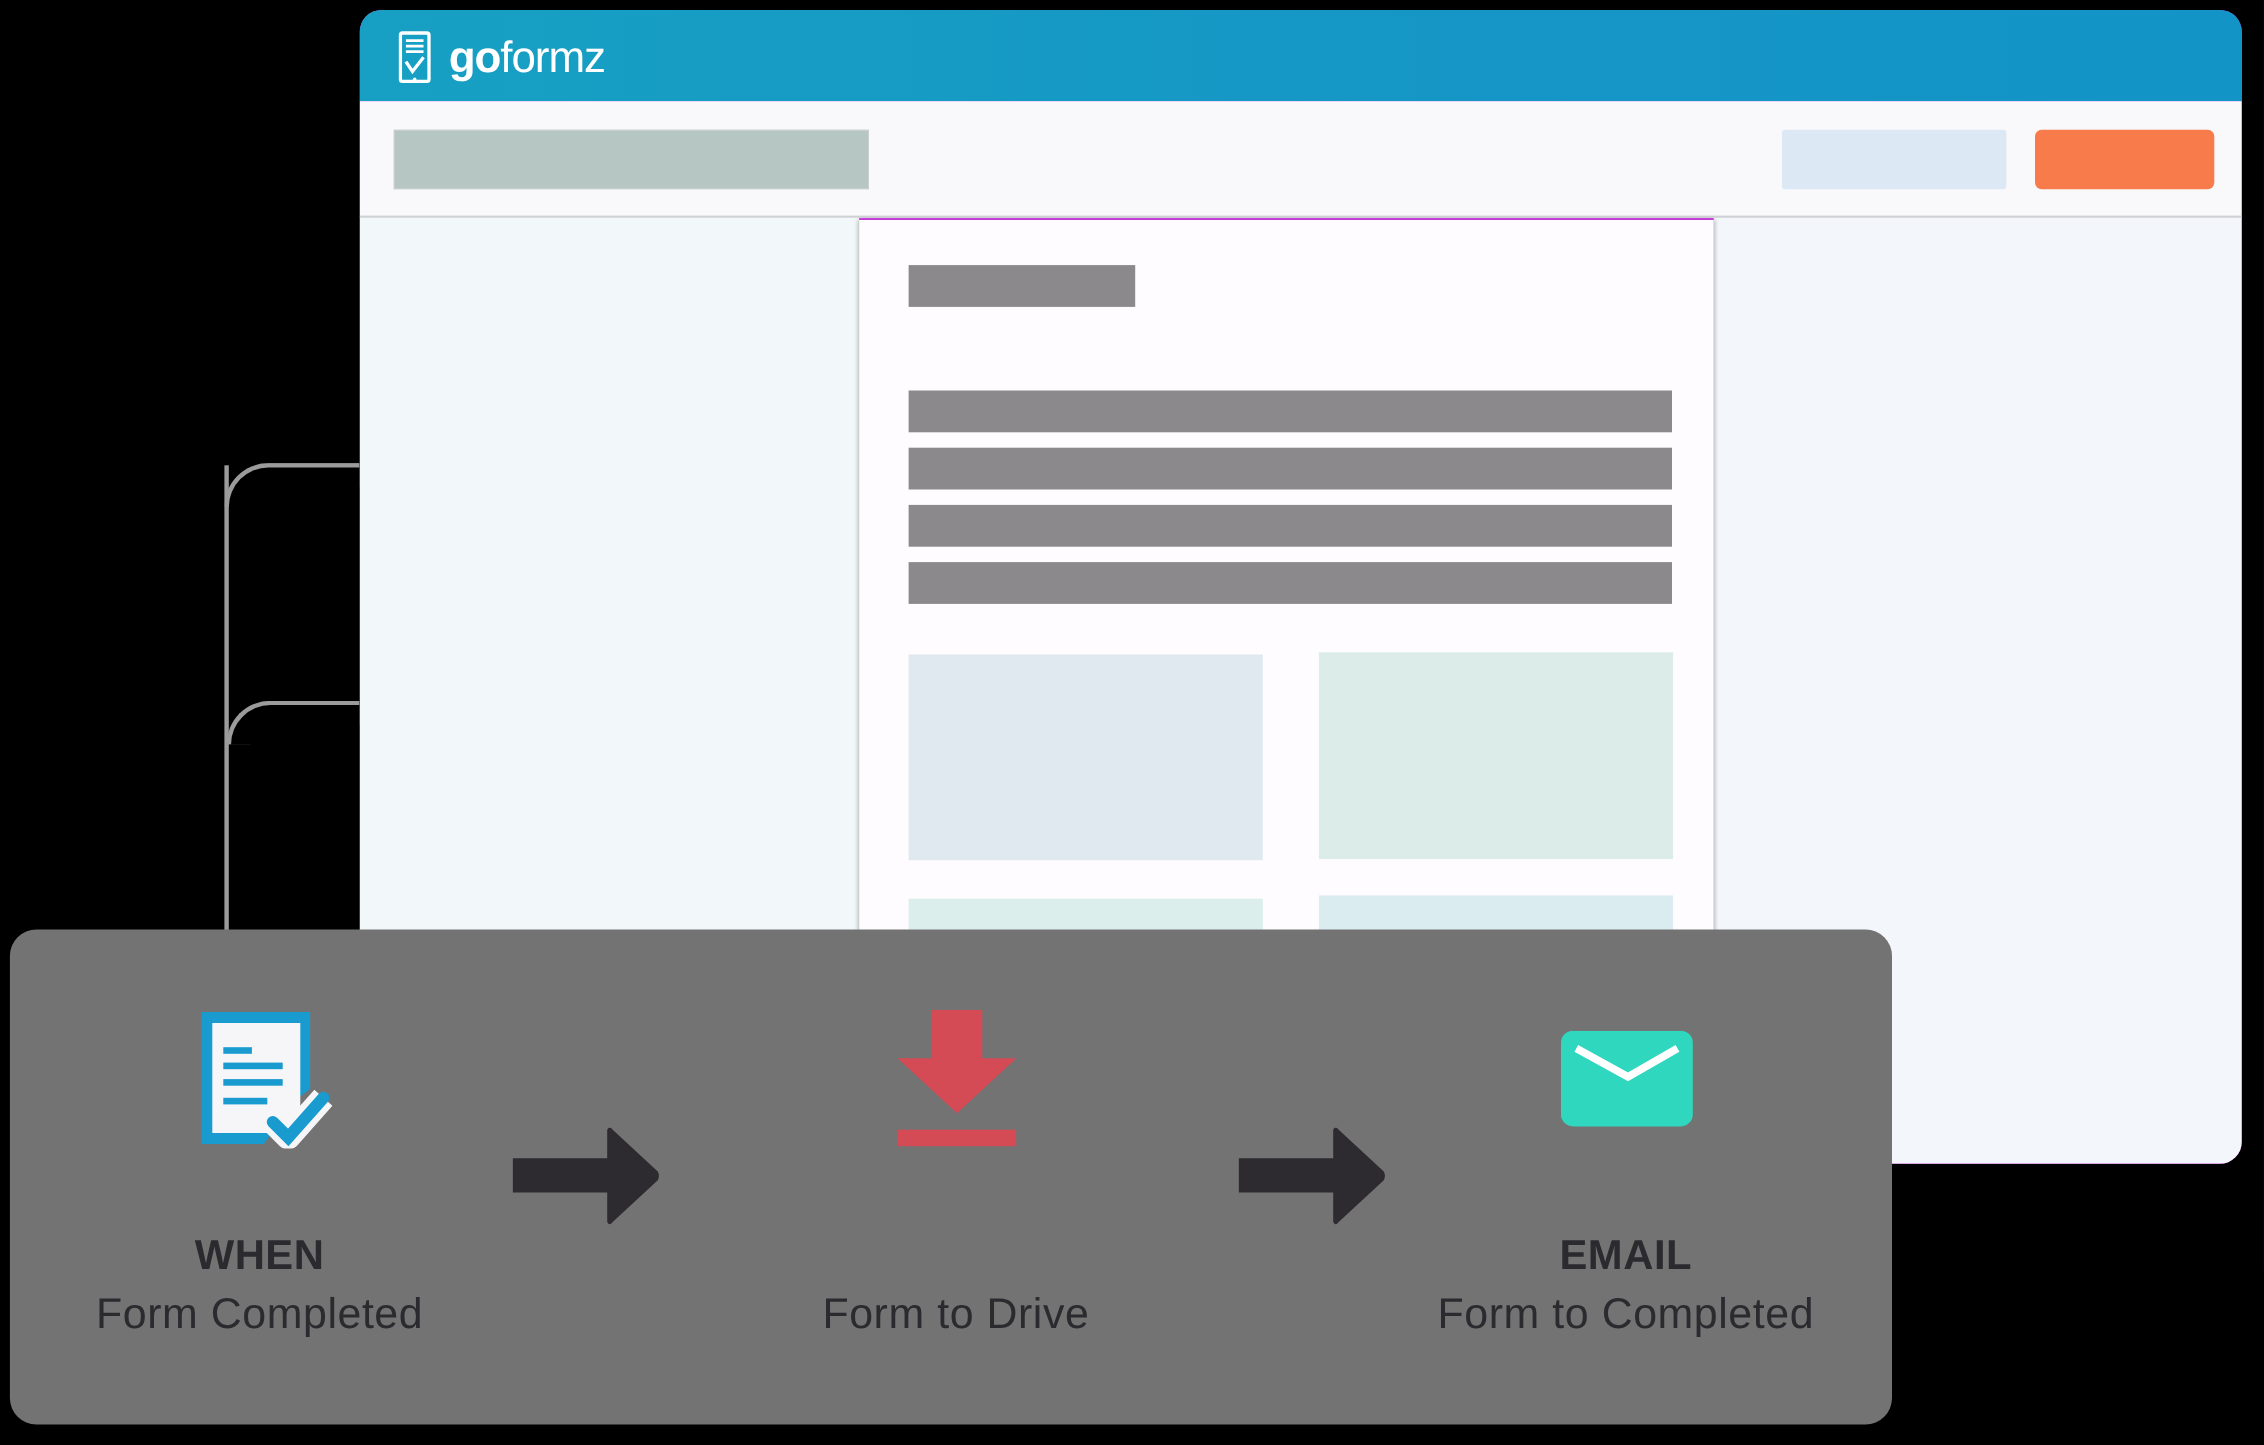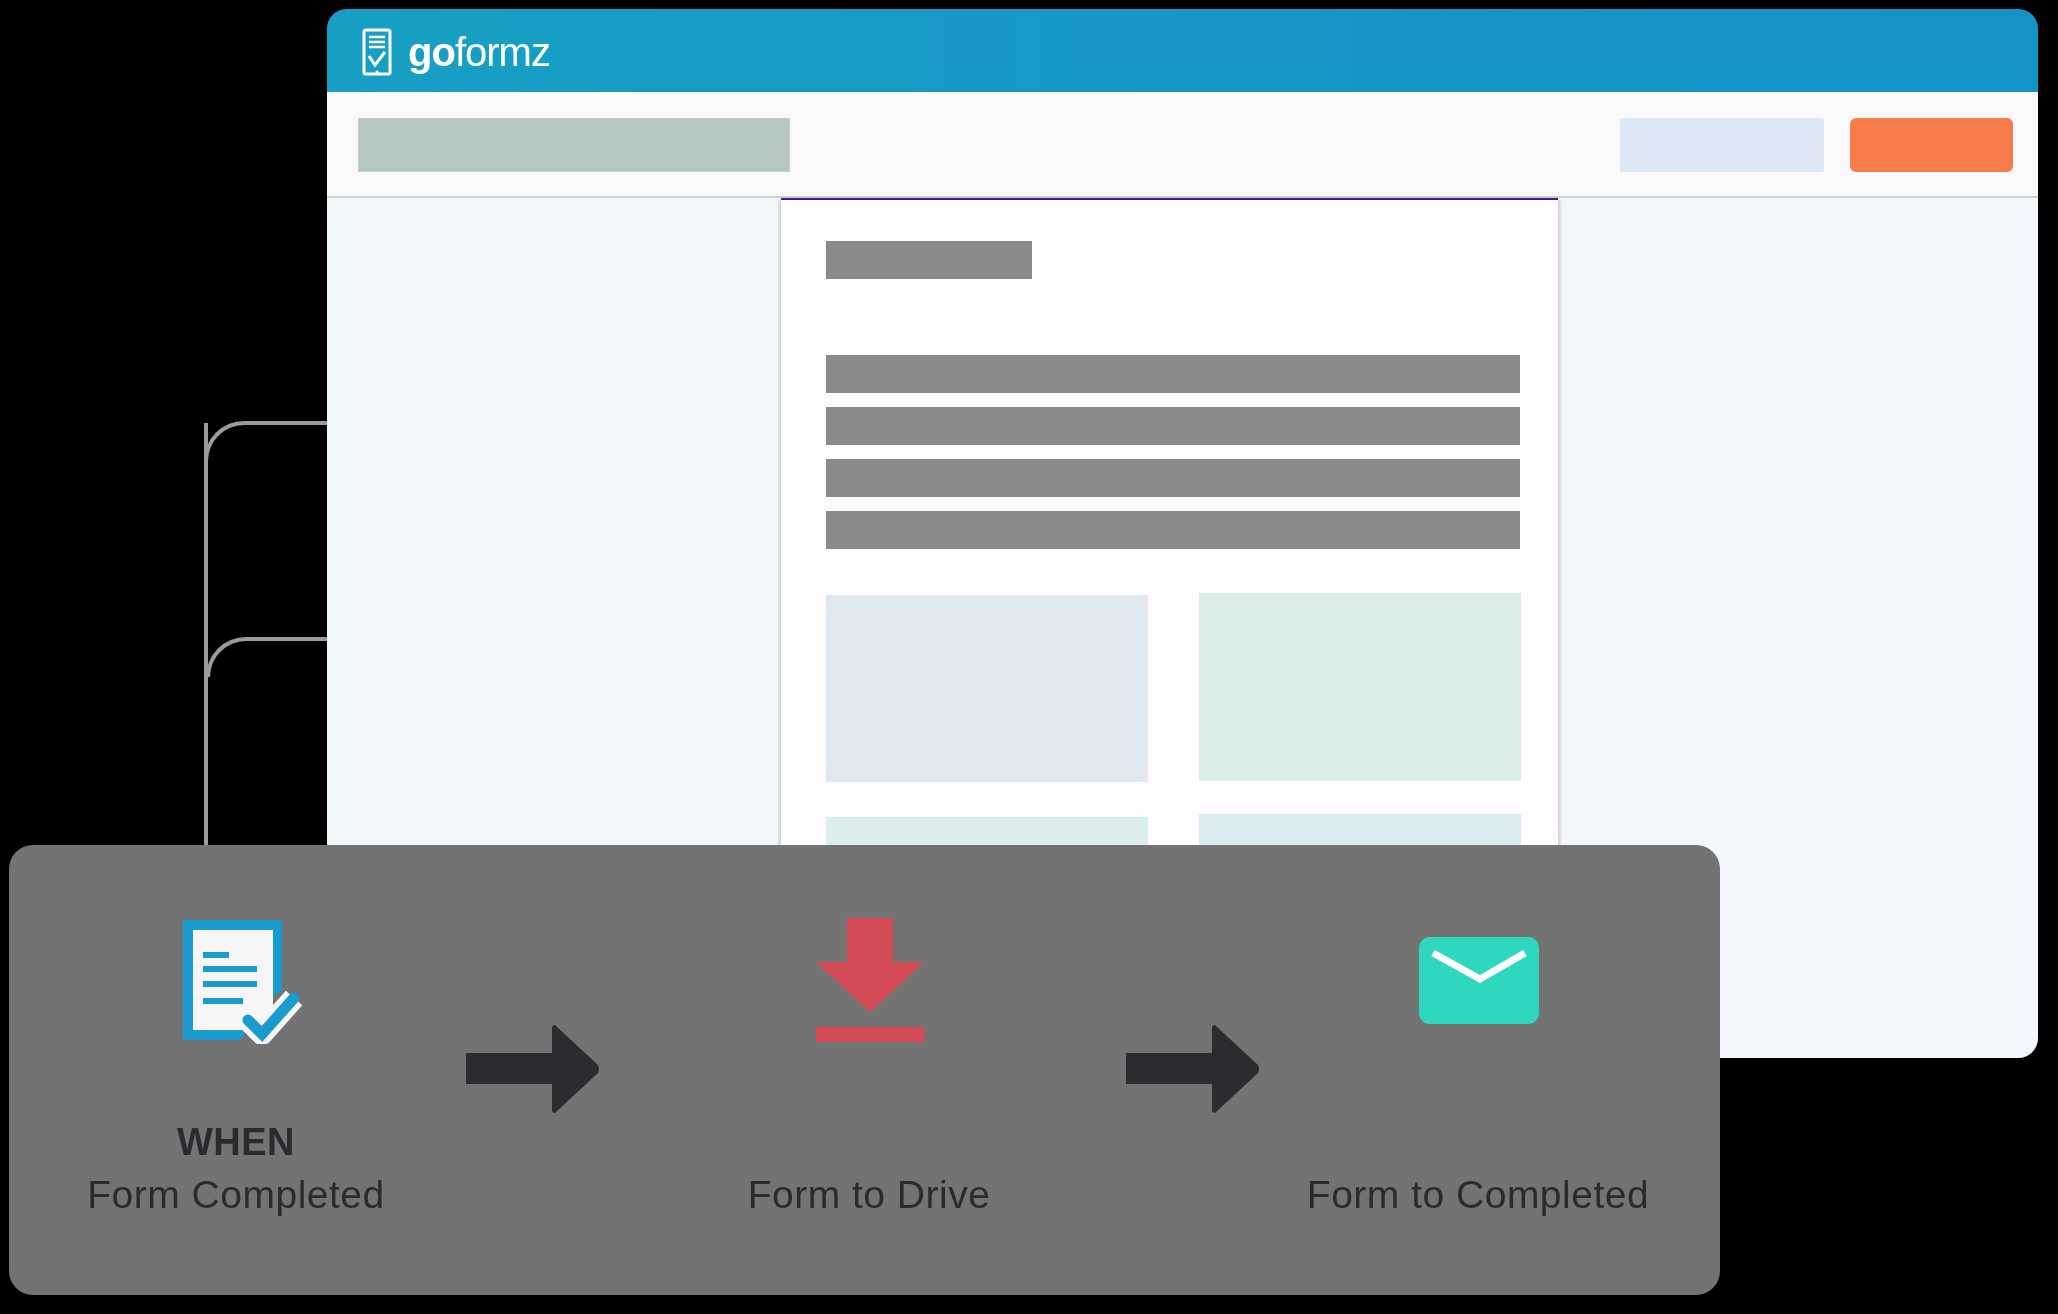--- a/index.html
+++ b/index.html
@@ -3,21 +3,21 @@
   <meta charset="utf-8">
   <style>
     html, body { margin: 0; padding: 0; background: #000000; }
     body { width: 2058px; height: 1314px; position: relative; overflow: hidden; font-family: "Liberation Sans", "DejaVu Sans", sans-serif; }
 
     .connector { position: absolute; border-color: #9b9b9b; border-style: solid; }
     .conn-vert { left: 204px; top: 423px; width: 0; height: 430px; border-width: 0 0 0 4px; }
     .conn-top { left: 204px; top: 421px; width: 123px; height: 40px; border-width: 4px 0 0 4px; border-top-left-radius: 40px; box-sizing: border-box; }
     .conn-mid { left: 206px; top: 637px; width: 121px; height: 40px; border-width: 4px 0 0 4px; border-top-left-radius: 40px; box-sizing: border-box; }
 
-    .window { position: absolute; left: 327px; top: 9px; width: 1711px; height: 1049px; border-radius: 20px; overflow: hidden; background: #4c1d95; }
+    .window { position: absolute; left: 327px; top: 9px; width: 1711px; height: 1049px; border-radius: 20px; overflow: hidden; background: #d946ef; }
     .win-header { position: absolute; left: 0; top: 0; width: 100%; height: 83px; background: linear-gradient(90deg, #17a0c3 0%, #1596c6 60%, #1294c7 100%); }
     .logo { position: absolute; left: 35px; top: 18px; height: 50px; display: flex; align-items: center; }
     .logo svg { display: block; }
     .logo-text { margin-left: 16px; color: #ffffff; font-size: 40px; line-height: 40px; letter-spacing: -1px; }
     .logo-text .go { font-weight: bold; }
     .logo-text .formz { font-weight: normal; }
 
     .toolbar { position: absolute; left: 0; top: 83px; width: 100%; height: 106px; background: #f9f8fb; border-bottom: 2px solid #cdd1d4; box-sizing: border-box; }
     .search-bar { position: absolute; left: 31px; top: 26px; width: 432px; height: 54px; background: #b5c6c3; border: 1px solid #c9cfcf; box-sizing: border-box; }
     .btn-secondary { position: absolute; left: 1293px; top: 26px; width: 204px; height: 54px; background: #dce9f5; border-radius: 3px; }
@@ -113,16 +113,17 @@
 
   <svg class="flow-arrow" style="left:1117px; top:180px;" width="134" height="90" viewBox="0 0 134 90">
     <path d="M0 28 H86 V2 Q88 -2 91 2 L132 40 Q134 44 132 48 L91 86 Q88 90 86 86 V59 H0 Z" fill="#2e2b30"></path>
   </svg>
 
   <div class="step" style="left:1219px;">
     <svg class="step-icon" style="left:191px; top:92px;" width="120" height="88" viewBox="0 0 120 88">
       <rect x="0" y="0" width="120" height="87" rx="11" fill="#2ed7bd"></rect>
       <polyline points="14,16 61,42 106,16" fill="none" stroke="#ffffff" stroke-width="7"></polyline>
     </svg>
+    <div class="step-title">EMAIL</div>
     <div class="step-sub">Form to Completed</div>
   </div>
 
 </div>
 
 </body></html>

